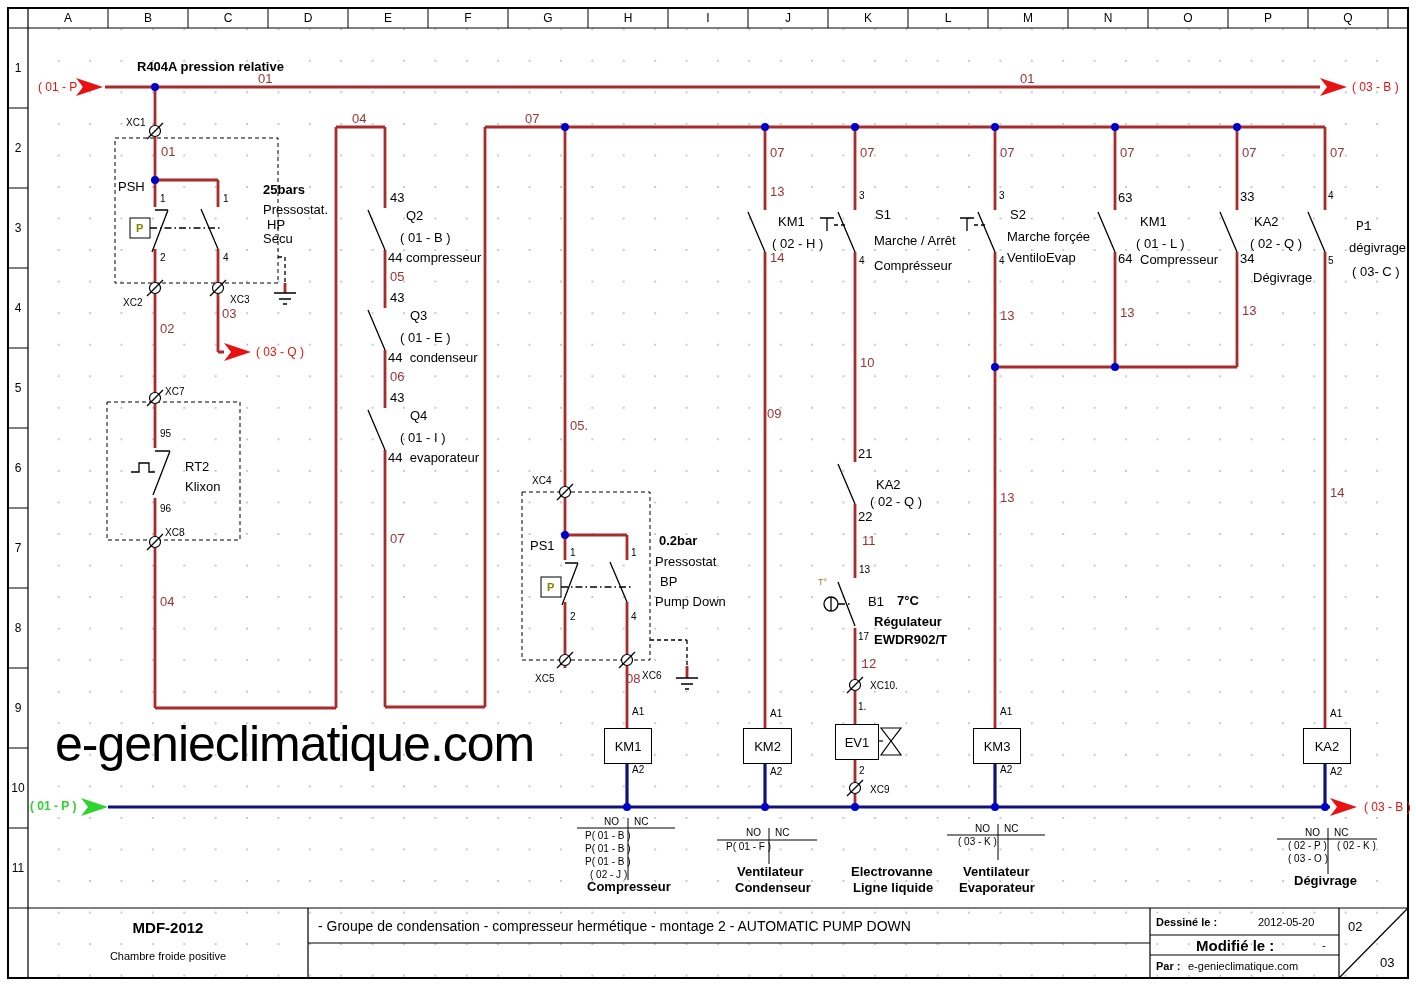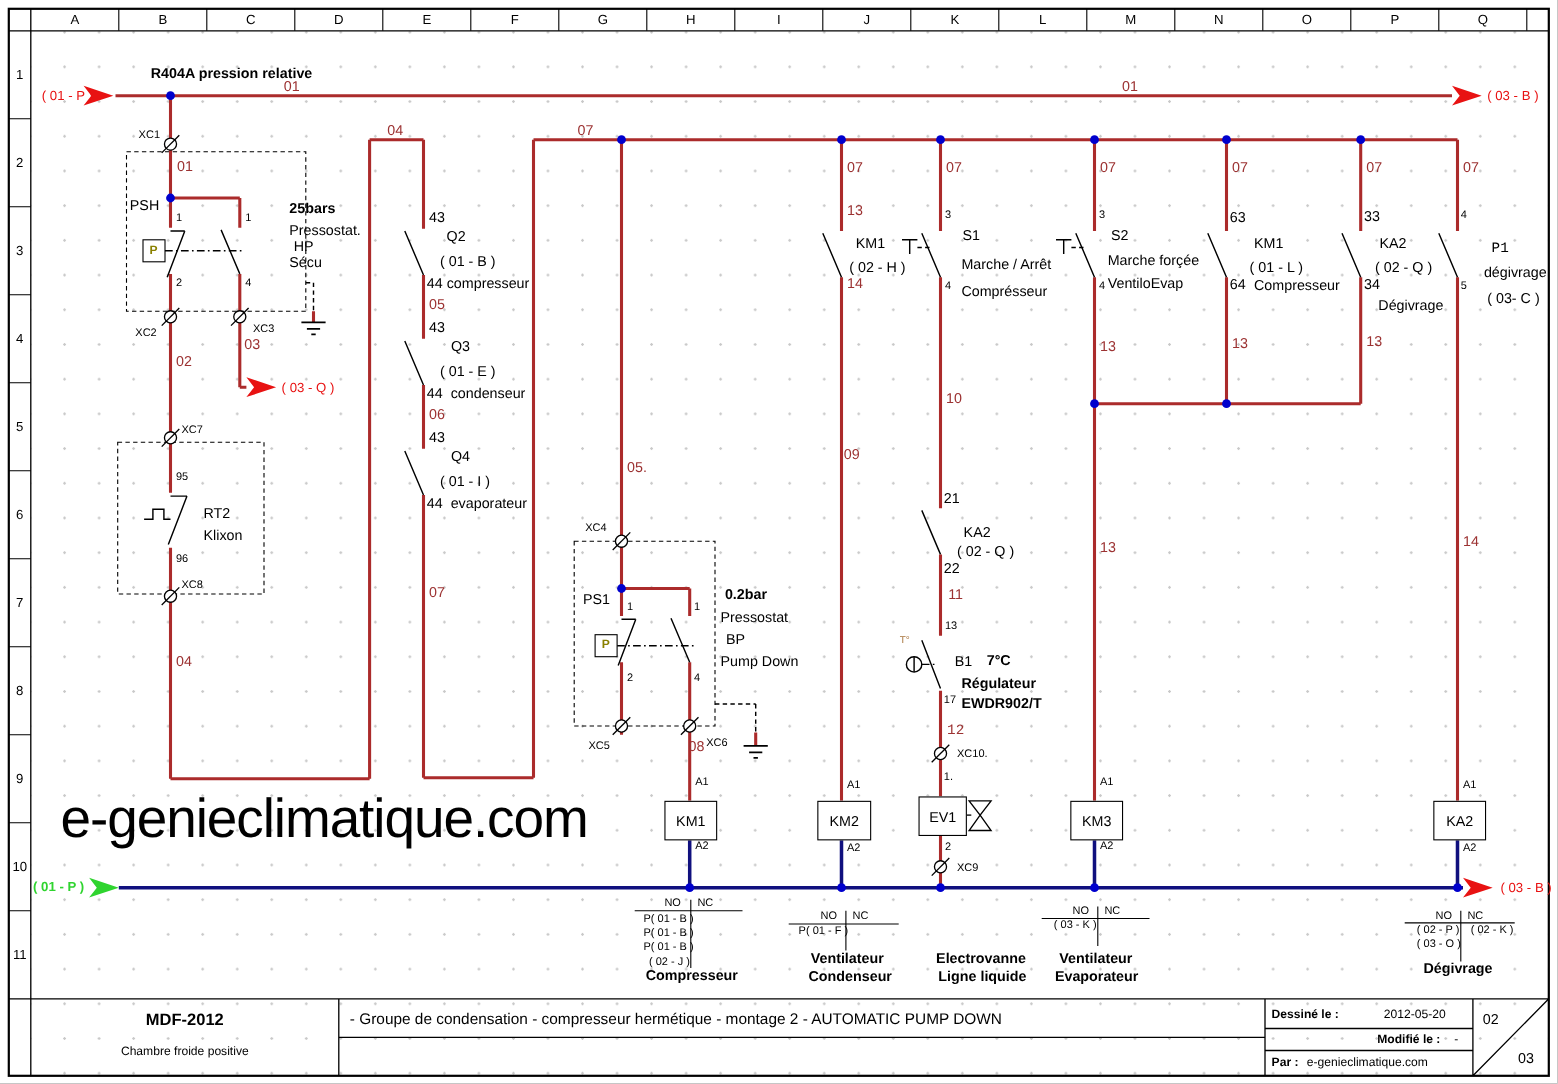--- a/index.html
+++ b/index.html
@@ -23,21 +23,21 @@
         align-items:center;justify-content:center;font-size:13px;color:#000;}
   .colhead,.rowhead{position:absolute;display:flex;align-items:center;
         justify-content:center;font-size:12px;color:#000;}
   .tbs{position:absolute;transform:translateY(-50%);white-space:nowrap;color:#000;}
   .proj{left:168px;top:927px;transform:translate(-50%,-50%);font-weight:bold;font-size:15px;}
   .projsub{left:168px;top:956px;transform:translate(-50%,-50%);font-size:11px;}
   .doctitle{left:318px;top:926px;font-size:14px;}
   .docsection{left:318px;top:1001px;font-size:13px;}
   .m1l{left:1156px;top:922px;font-size:11px;font-weight:bold;}
   .m1v{left:1258px;top:922px;font-size:11px;}
-  .m2l{left:1212px;top:945px;font-size:11px;font-weight:bold;padding-left:40px;}
+  .m2l{left:1156px;top:945px;font-size:15px;font-weight:bold;padding-left:40px;}
   .m2v{left:1322px;top:945px;font-size:11px;}
   .m3l{left:1156px;top:966px;font-size:11px;font-weight:bold;}
   .m3v{left:1188px;top:966px;font-size:11px;}
   .sheetA{left:1348px;top:926px;font-size:13px;}
   .sheetB{left:1380px;top:962px;font-size:13px;}
 </style>
 </head>
 <body>
 
 <div id="page">

